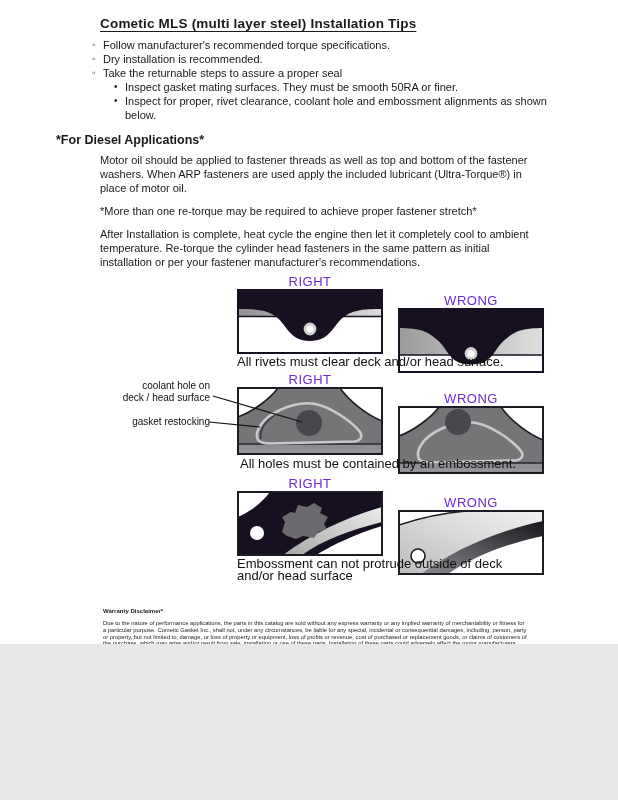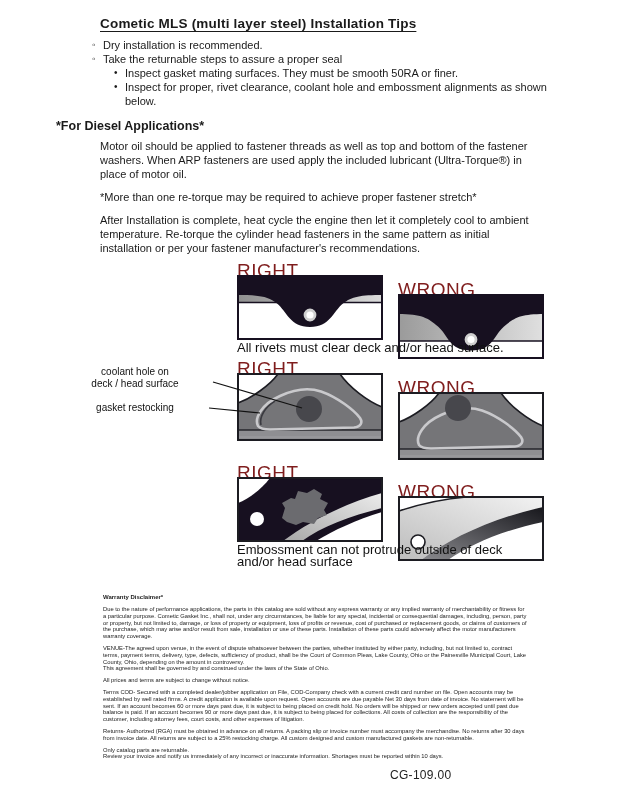--- a/index.html
+++ b/index.html
@@ -1,60 +1,61 @@
 <!DOCTYPE html>
 <html><head>
 <meta charset="utf-8">
 <style>
   * { margin:0; padding:0; box-sizing:border-box; }
   html,body { background:#e8e8e8; }
   body { font-family:"Liberation Sans", sans-serif; color:#1a1a1a; }
-  .page { position:relative; width:618px; height:800px; background:#ffffff; overflow:hidden; }
+  .page { position:relative; width:618px; height:644px; background:#ffffff; overflow:hidden; }
 
   .doc-title { margin:16px 0 0 100px; font-size:13.5px; font-weight:bold;
                text-decoration:underline; text-underline-offset:3px; letter-spacing:.2px; }
 
   ul.tips { margin:7px 0 0 92px; list-style:none; font-size:11px; line-height:14px; width:470px; }
   ul.tips li { position:relative; padding-left:11px; }
   ul.tips li.lvl1::before { content:"\25E6"; position:absolute; left:0; top:0; font-size:10px; }
   ul.tips li.lvl2 { margin-left:22px; }
   ul.tips li.lvl2::before { content:"\2022"; position:absolute; left:0; top:0; font-size:10px; }
 
   .diesel-heading { margin:11px 0 0 56px; font-size:12.5px; font-weight:bold; }
   p.body { margin:6px 0 0 100px; width:438px; font-size:11px; line-height:14px; }
   p.body.gap { margin-top:9px; }
 
   .diagram-row { position:relative; width:560px; }
   .row1 { height:94px; margin-top:5px; }
   .row2 { height:100px; margin-top:4px; }
   .row3 { height:106px; margin-top:4px; }
-  .rw-label { position:absolute; width:146px; font-size:19px;
-              letter-spacing:.5px; color:#7f1d1d; top:0; }
+  .rw-label { position:absolute; width:146px; text-align:center; font-size:13px;
+              letter-spacing:.5px; color:#6d28d9; top:0; }
   .panel { position:absolute; top:15px; width:146px; height:auto; }
   .panel svg { display:block; }
   .pL { left:237px; } .pR { left:398px;margin-top:19px; }
   .caption { position:absolute; font-size:13px; line-height:12px; color:#111; }
   .preline { white-space:pre-line; }
-  .annot { position:absolute; left:60px; width:150px; text-align:center;
+  .annot { position:absolute; left:60px; width:150px; text-align:right;
            font-size:10px; line-height:11.5px; color:#111; }
   .leader-svg { position:absolute; left:0; top:0; pointer-events:none; }
 
   .warranty { margin:26px 0 0 103px; width:424px; color:#222; }
   .warranty h3 { font-size:6px; font-weight:bold; margin-bottom:6px; }
   .warranty p { font-size:5.8px; line-height:6.8px; margin-bottom:5px; }
   .doc-number { margin:8px 0 0 390px; font-size:12px; color:#222; letter-spacing:.3px; }
 </style>
 </head>
 <body>
 
 <div class="page">
 
   <h1 class="doc-title">Cometic MLS (multi layer steel) Installation Tips</h1>
 
   <ul class="tips">
+    <li class="lvl1"><span>Follow manufacturer's recommended torque specifications.</span></li>
     <li class="lvl1"><span>Dry installation is recommended.</span></li>
     <li class="lvl1"><span>Take the returnable steps to assure a proper seal</span></li>
     <li class="lvl2"><span>Inspect gasket mating surfaces.  They must be smooth 50RA or finer.</span></li>
     <li class="lvl2"><span>Inspect for proper, rivet clearance, coolant hole and embossment alignments as shown below.</span></li>
   </ul>
 
   <h2 class="diesel-heading">*For Diesel Applications*</h2>
   <p class="body">Motor oil should be applied to fastener threads as well as top and bottom of the fastener washers. When ARP fasteners are used apply the included lubricant (Ultra-Torque®) in place of motor oil.</p>
   <p class="body gap">*More than one re-torque may be required to achieve proper fastener stretch*</p>
   <p class="body gap">After Installation is complete, heat cycle the engine then let it completely cool to ambient temperature. Re-torque the cylinder head fasteners in the same pattern as initial installation or per your fastener manufacturer's recommendations.</p>
@@ -137,20 +138,21 @@
         <circle cx="60" cy="16" r="13" fill="#47474c"></circle>
         <rect x="1" y="1" width="144" height="66" fill="none" stroke="#1c1c22" stroke-width="2"></rect>
       </svg>
     </div>
 
     <svg class="leader-svg" width="460" height="100">
       <line x1="213" y1="24" x2="302" y2="50" stroke="#111111" stroke-width="1.2"></line>
       <line x1="209" y1="50" x2="260" y2="55" stroke="#111111" stroke-width="1.2"></line>
     </svg>
 
+    <div class="caption" style="left:240px; top:86px;">All holes must be contained by an embossment.</div>
   </div>
 
   <div class="diagram-row row3">
     <div class="rw-label pL">RIGHT</div>
     <div class="rw-label pR">WRONG</div>
 
     <div class="panel pL">
       <svg width="146" height="65" viewBox="0 0 146 65">
         <defs>
             <linearGradient id="gE" x1="0" y1="1" x2="1" y2="0">

